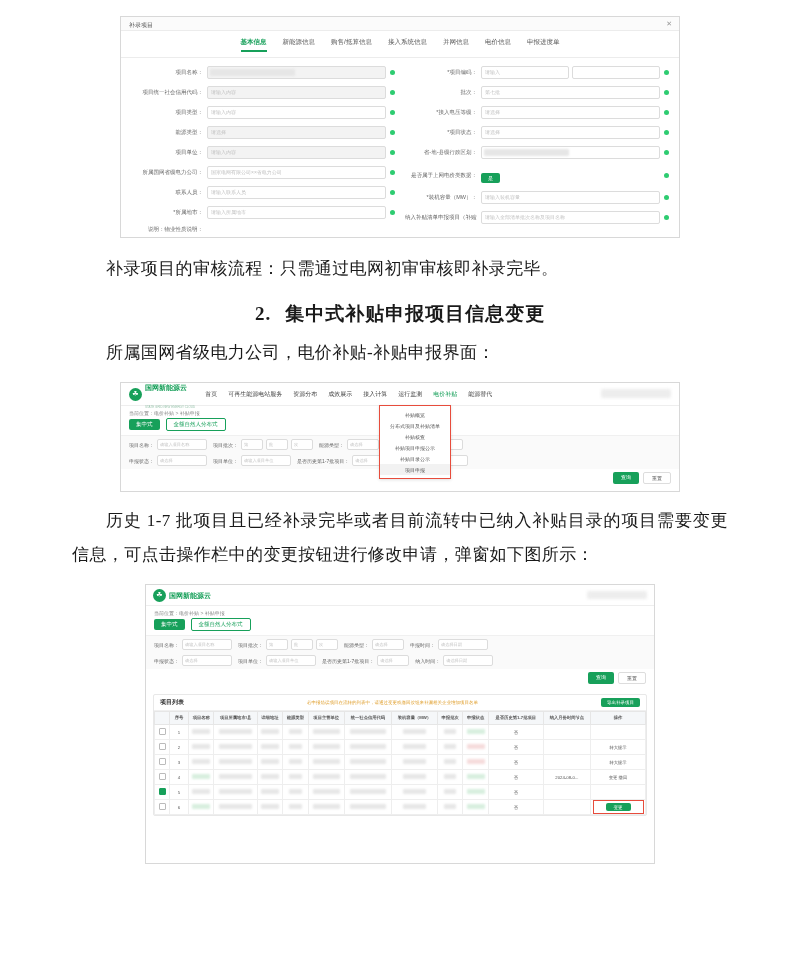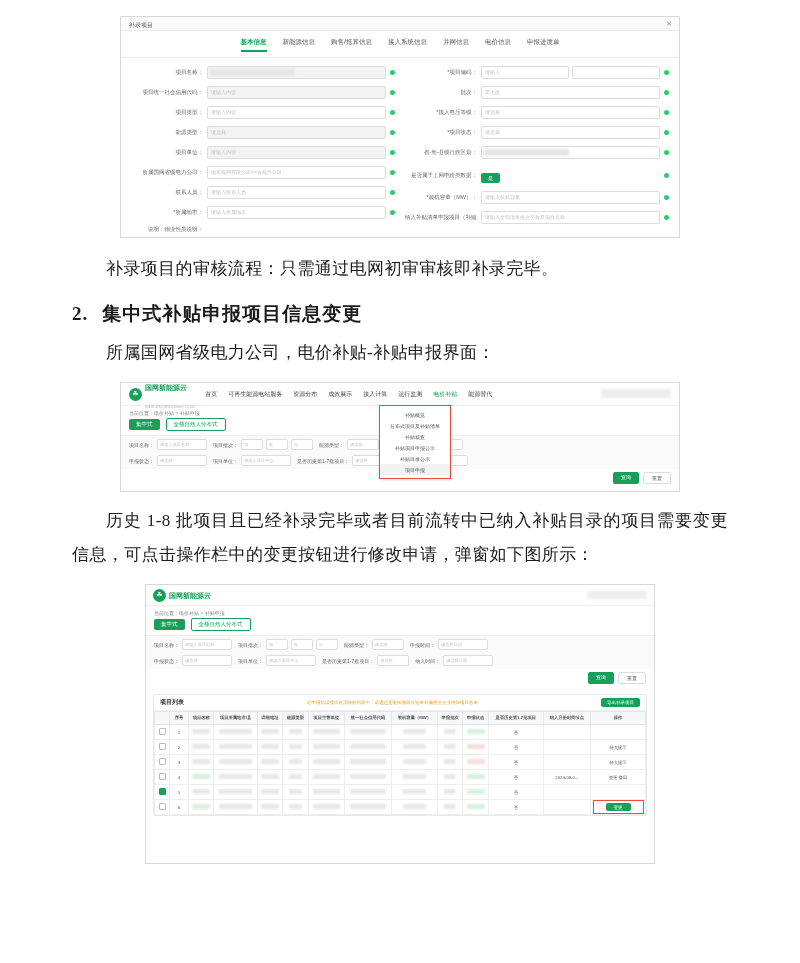--- a/index.html
+++ b/index.html
@@ -26,20 +26,21 @@
     letter-spacing:.4px;
     margin:0;
   }
   .para.indent{ text-indent:34px; }
   .heading{
     font-size:19px;
     font-weight:bold;
     line-height:36px;
     margin:10px 0 4px 0;
     letter-spacing:1px;
+    text-align:center;
   }
   .heading .num{ margin-right:14px; }
 
   
   .fig{
     border:1px solid #d8d8d8;
     background:#fff;
     box-sizing:border-box;
     overflow:hidden;
     position:relative;
@@ -434,21 +435,21 @@
           </div>
       </div>
     </div>
 
     <div class="f2-btns">
       <span class="f2-b g">查询</span>
       <span class="f2-b w">重置</span>
     </div>
   </div>
 
-  <p class="para indent" style="margin-top:12px">历史 1-8 批项目且已经补录完毕或者目前流转中已纳入补贴目录的项目需要变更信息，可点击操作栏中的变更按钮进行修改申请，弹窗如下图所示：</p>
+  <p class="para indent" style="margin-top:12px">历史 1-7 批项目且已经补录完毕或者目前流转中已纳入补贴目录的项目需要变更信息，可点击操作栏中的变更按钮进行修改申请，弹窗如下图所示：</p>
 
   <div class="fig fig3">
     <div class="f3-head">
       <div class="f2-logo">
         <span class="circle">☘</span>
         <span class="txt">国网新能源云</span>
       </div>
       <div style="flex:1"></div>
       <div style="width:60px;height:8px;background:#ededed;filter:blur(1.5px);border-radius:2px;"></div>
     </div>

